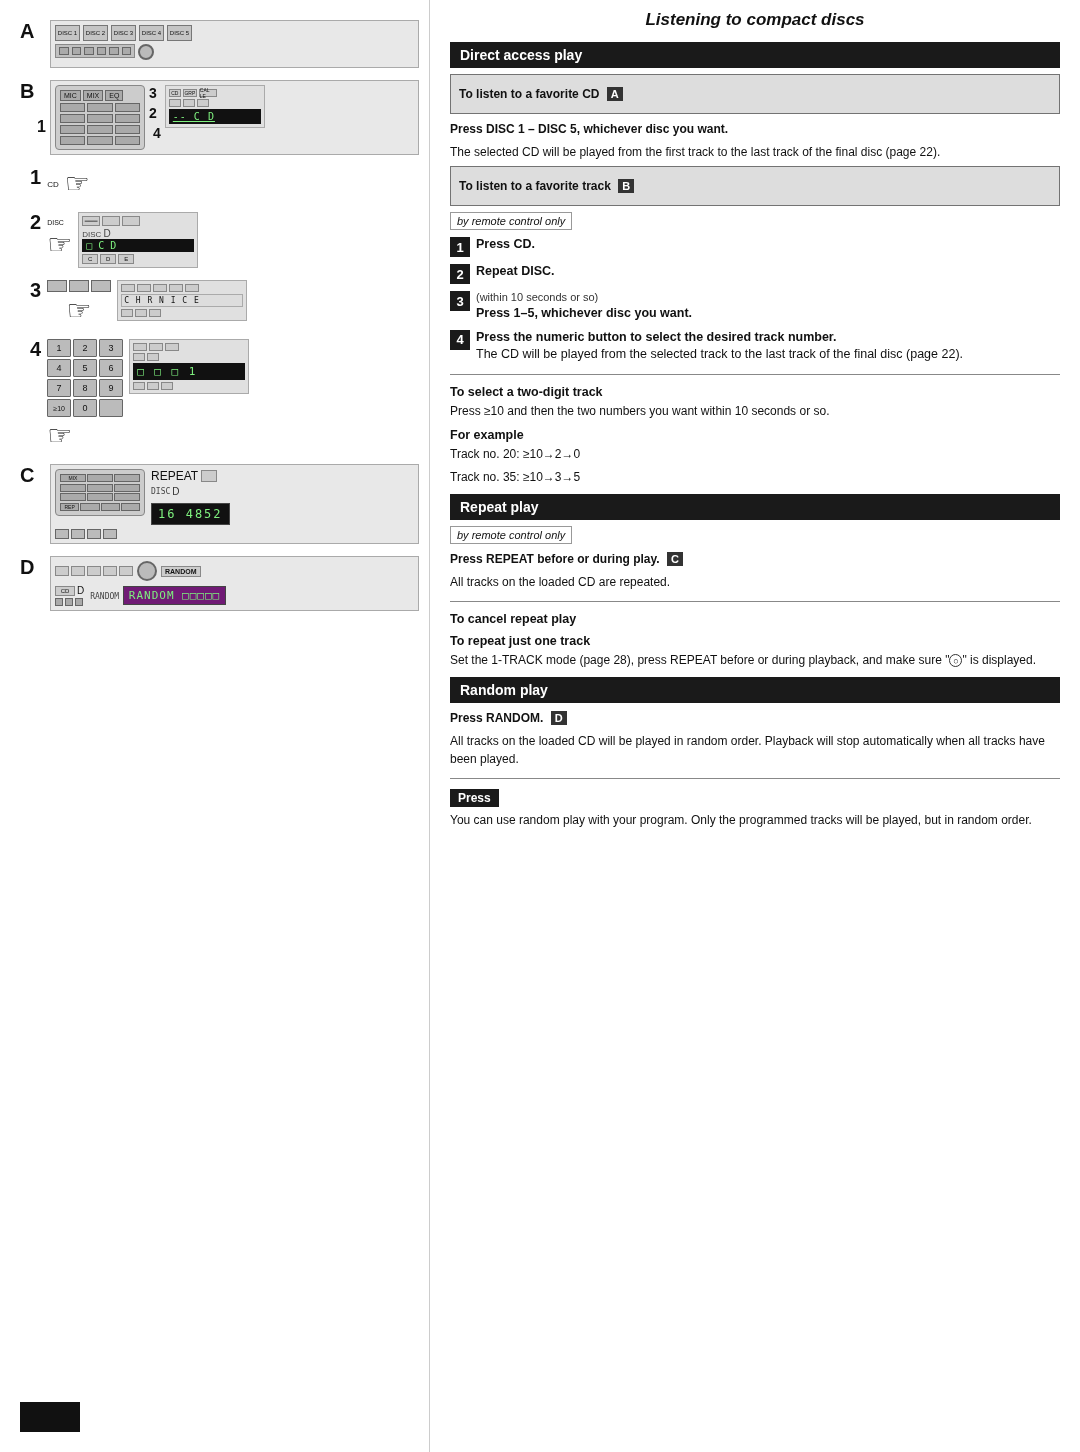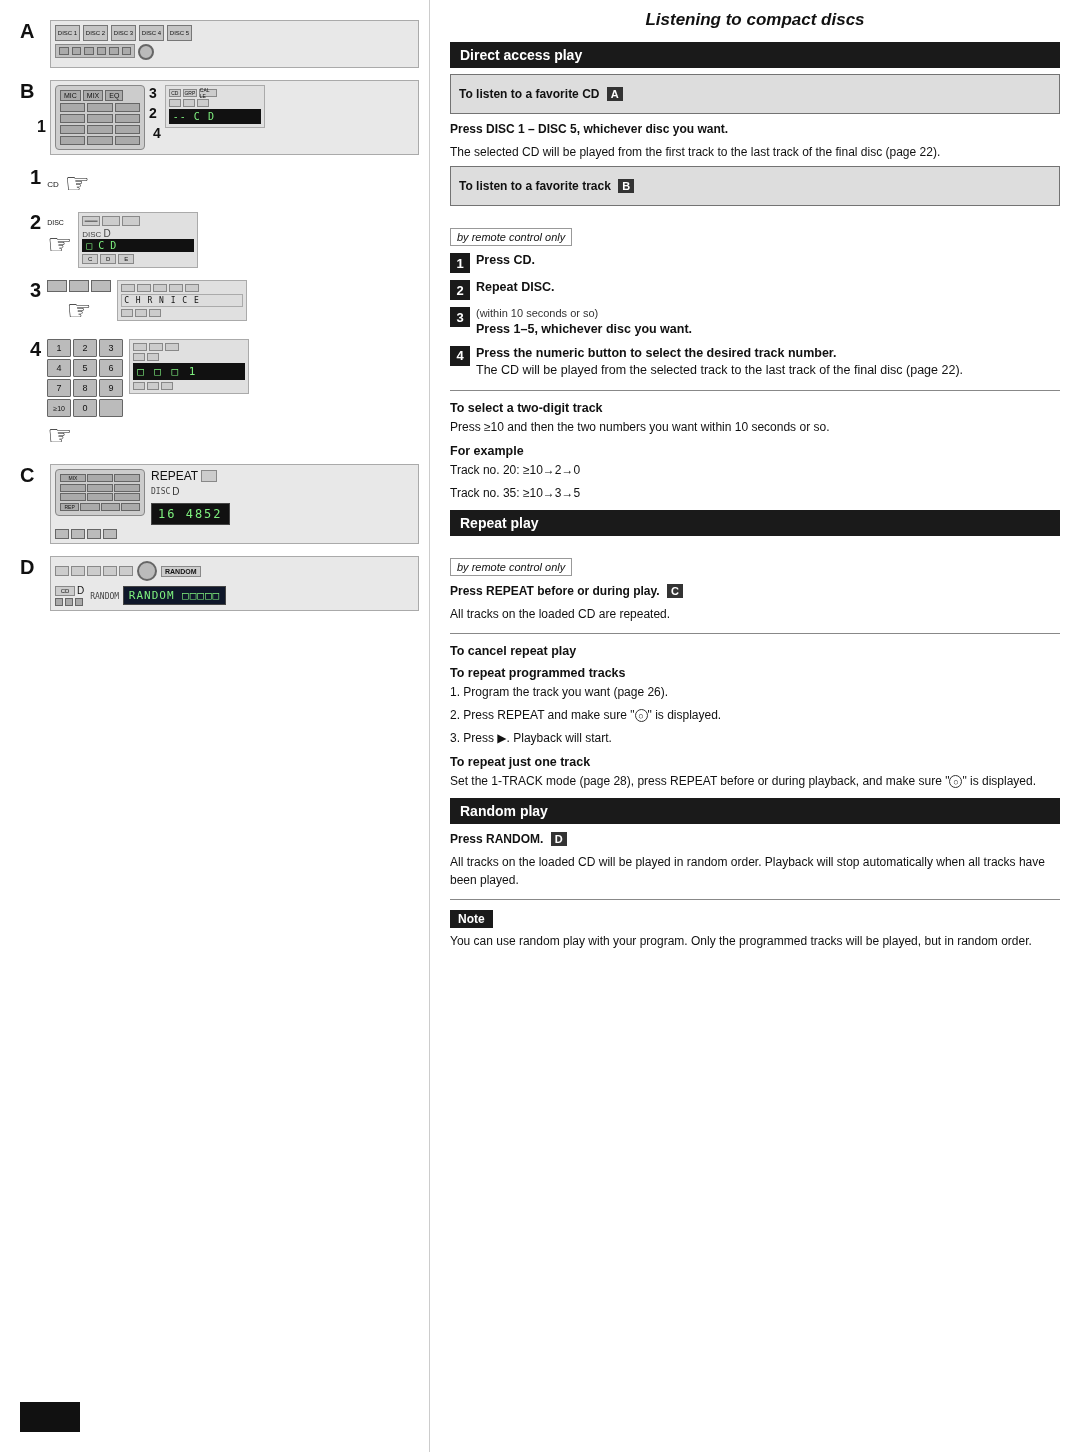--- a/index.html
+++ b/index.html
@@ -62,21 +62,20 @@
     }
 
     .italic-badge {
       background: #fff;
       border: 1px solid #999;
       font-style: italic;
       font-size: 11px;
       padding: 2px 6px;
       display: inline-block;
       margin-bottom: 6px;
-      margin-top: 16px;
     }
 
     .step-item {
       display: flex;
       align-items: flex-start;
       gap: 6px;
       margin-bottom: 6px;
     }
 
     .step-box {
@@ -218,21 +217,21 @@
       font-size: 20px;
       font-weight: bold;
       line-height: 1;
     }
 
     .subsection {
       margin-bottom: 8px;
     }
 
     .fig-d-display {
-      background: #0f172a;
+      background: #701a75;
       color: #7ef07e;
       font-family: monospace;
       font-size: 11px;
       padding: 2px 5px;
       letter-spacing: 1px;
       border: 1px solid #444;
       display: inline-block;
     }
   </style>
 </head>
@@ -304,21 +303,21 @@
             <div style="display:flex;gap:2px;margin-bottom:2px;">
               <div style="width:12px;height:8px;background:#ccc;border:1px solid #888;font-size:5px;display:flex;align-items:center;justify-content:center;">CD</div>
               <div style="width:14px;height:8px;background:#ccc;border:1px solid #888;font-size:5px;display:flex;align-items:center;justify-content:center;">GRP</div>
               <div style="width:18px;height:8px;background:#ccc;border:1px solid #888;font-size:5px;display:flex;align-items:center;justify-content:center;">CAL LE</div>
             </div>
             <div style="display:flex;gap:2px;margin-bottom:2px;">
               <div style="width:12px;height:8px;background:#ccc;border:1px solid #888;"></div>
               <div style="width:12px;height:8px;background:#ccc;border:1px solid #888;"></div>
               <div style="width:12px;height:8px;background:#ccc;border:1px solid #888;"></div>
             </div>
-            <div style="background:#111;color:#7ef07e;font-family:monospace;font-size:10px;padding:2px 4px;letter-spacing:1px;">-- C D</div>
+            <div style="background:#111;color:#7ef07e;font-family:monospace;font-size:10px;padding:2px 4px;letter-spacing:1px;text-decoration:underline;">-- C D</div>
           </div>
         </div>
       </div>
 
       <div style="position:absolute; left:-14px; top:50%; font-size:16px; font-weight:bold;">1</div>
     </div>
   </div>
 
   <div class="fig-block" style="margin-left: 10px;">
     <div class="step-num-large">1</div>
@@ -601,26 +600,20 @@
       <span style="font-weight:bold;margin-left:4px;background:#333;color:#fff;padding:1px 4px;font-size:11px;">C</span>
     </p>
     <p class="body-text">All tracks on the loaded CD are repeated.</p>
 
     <hr class="divider">
 
     <div class="subsection">
       <p class="sub-section-title">To cancel repeat play</p>
     </div>
 
-    <div class="subsection">
-      <p class="sub-section-title">To repeat programmed tracks</p>
-      <p class="body-text">1. <span>Program the track you want (page 26).</span></p>
-      <p class="body-text">2. Press REPEAT and make sure "<span class="circle-repeat">○</span>" is displayed.</p>
-      <p class="body-text">3. Press ▶. Playback will start.</p>
-    </div>
 
     <div class="subsection">
       <p class="sub-section-title">To repeat just one track</p>
       <p class="body-text">Set the 1-TRACK mode (page 28), press REPEAT before or during playback, and make sure "<span class="circle-repeat">○</span>" is displayed.</p>
     </div>
   </div>
 
   <div class="section-gap subsection">
     <div class="section-header">
       <span>Random play</span>
@@ -629,18 +622,18 @@
     <p class="body-text">
       <span class="bold">Press RANDOM.</span>
       <span style="font-weight:bold;margin-left:4px;background:#333;color:#fff;padding:1px 4px;font-size:11px;">D</span>
     </p>
     <p class="body-text">All tracks on the loaded CD will be played in random order. Playback will stop automatically when all tracks have been played.</p>
 
     <hr class="divider">
 
 
     <div class="subsection">
-      <div class="note-box">Note</div>
+      <div class="note-box">Press</div>
       <p class="body-text">You can use random play with your program. Only the programmed tracks will be played, but in random order.</p>
     </div>
   </div>
 
 </div>
 
 </body></html>

